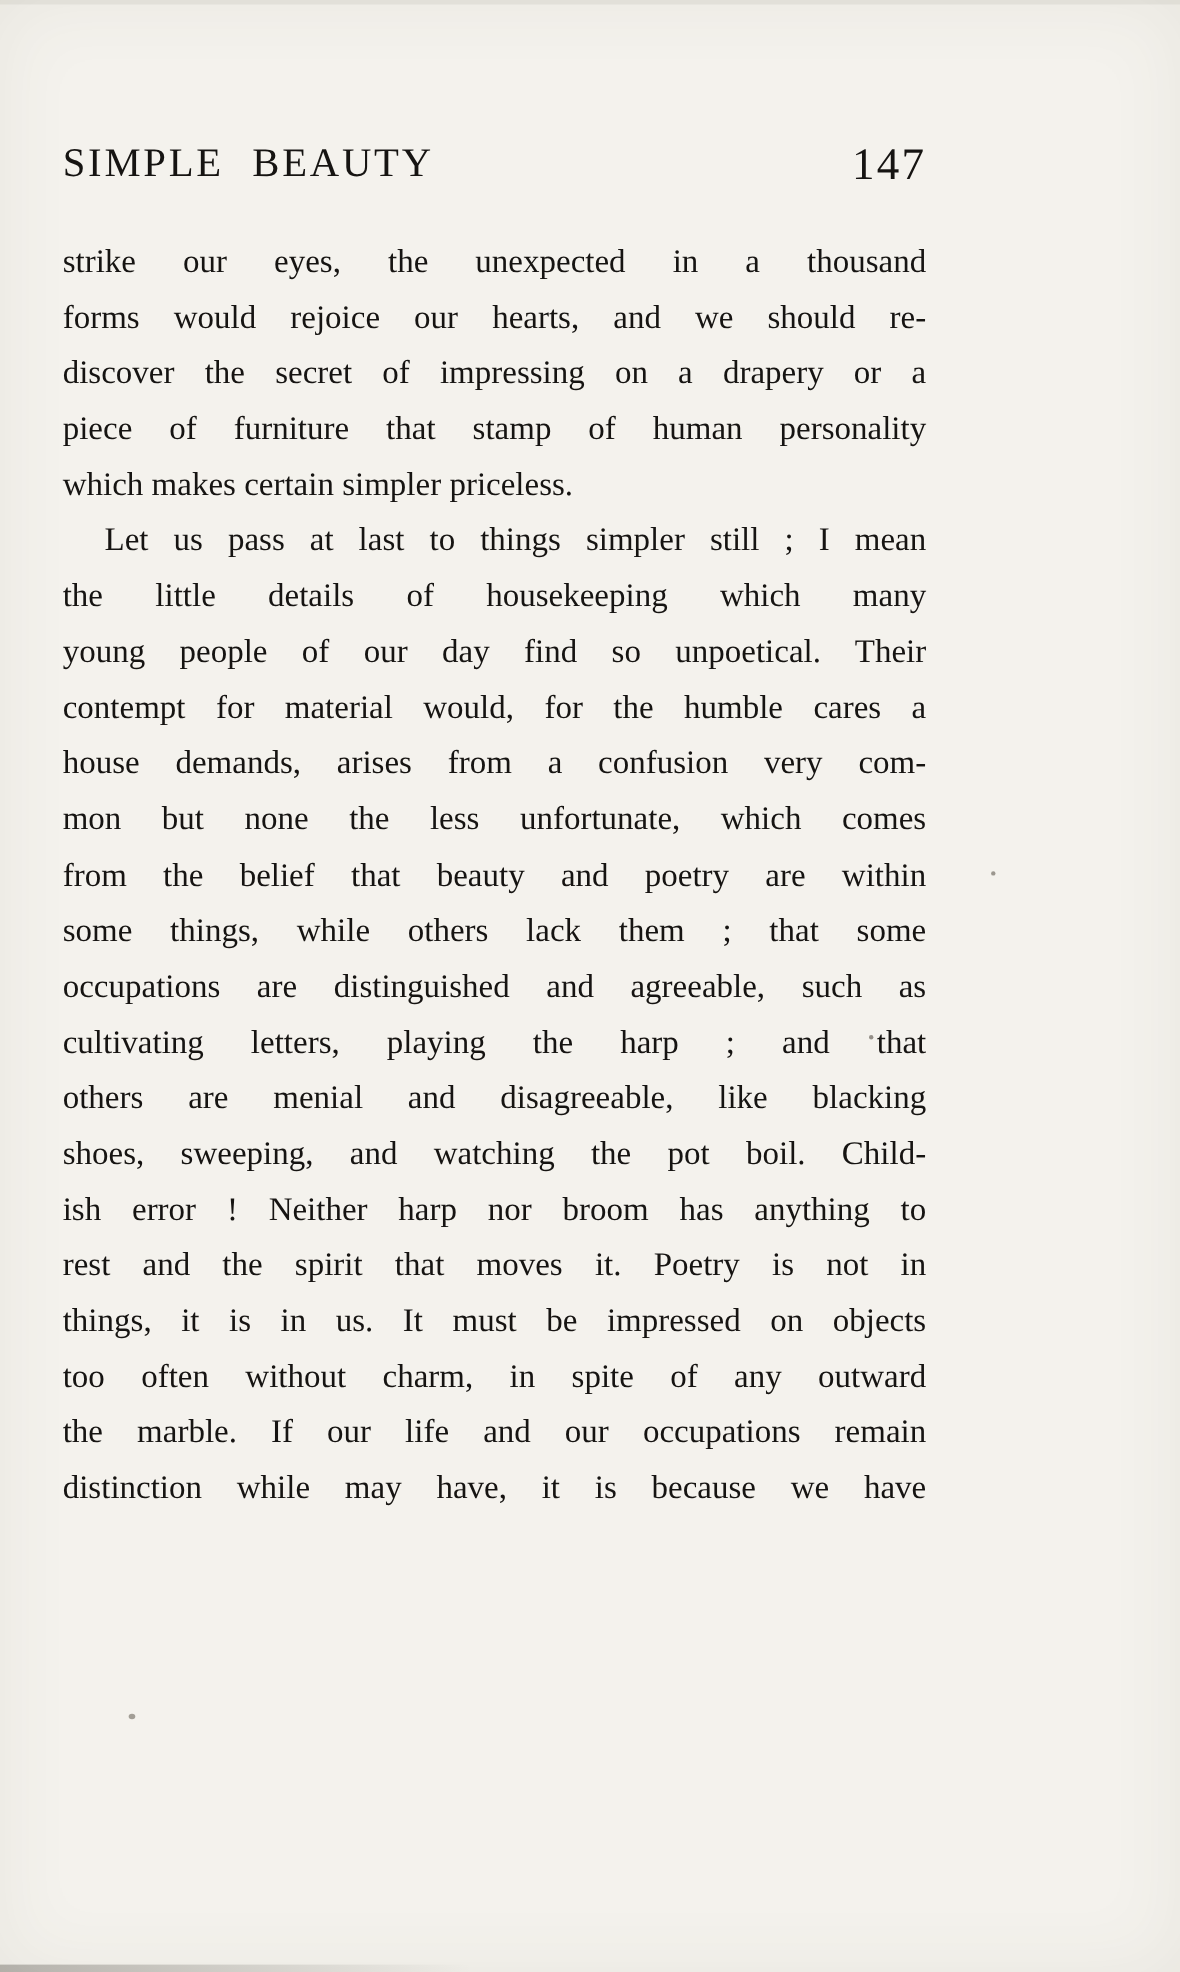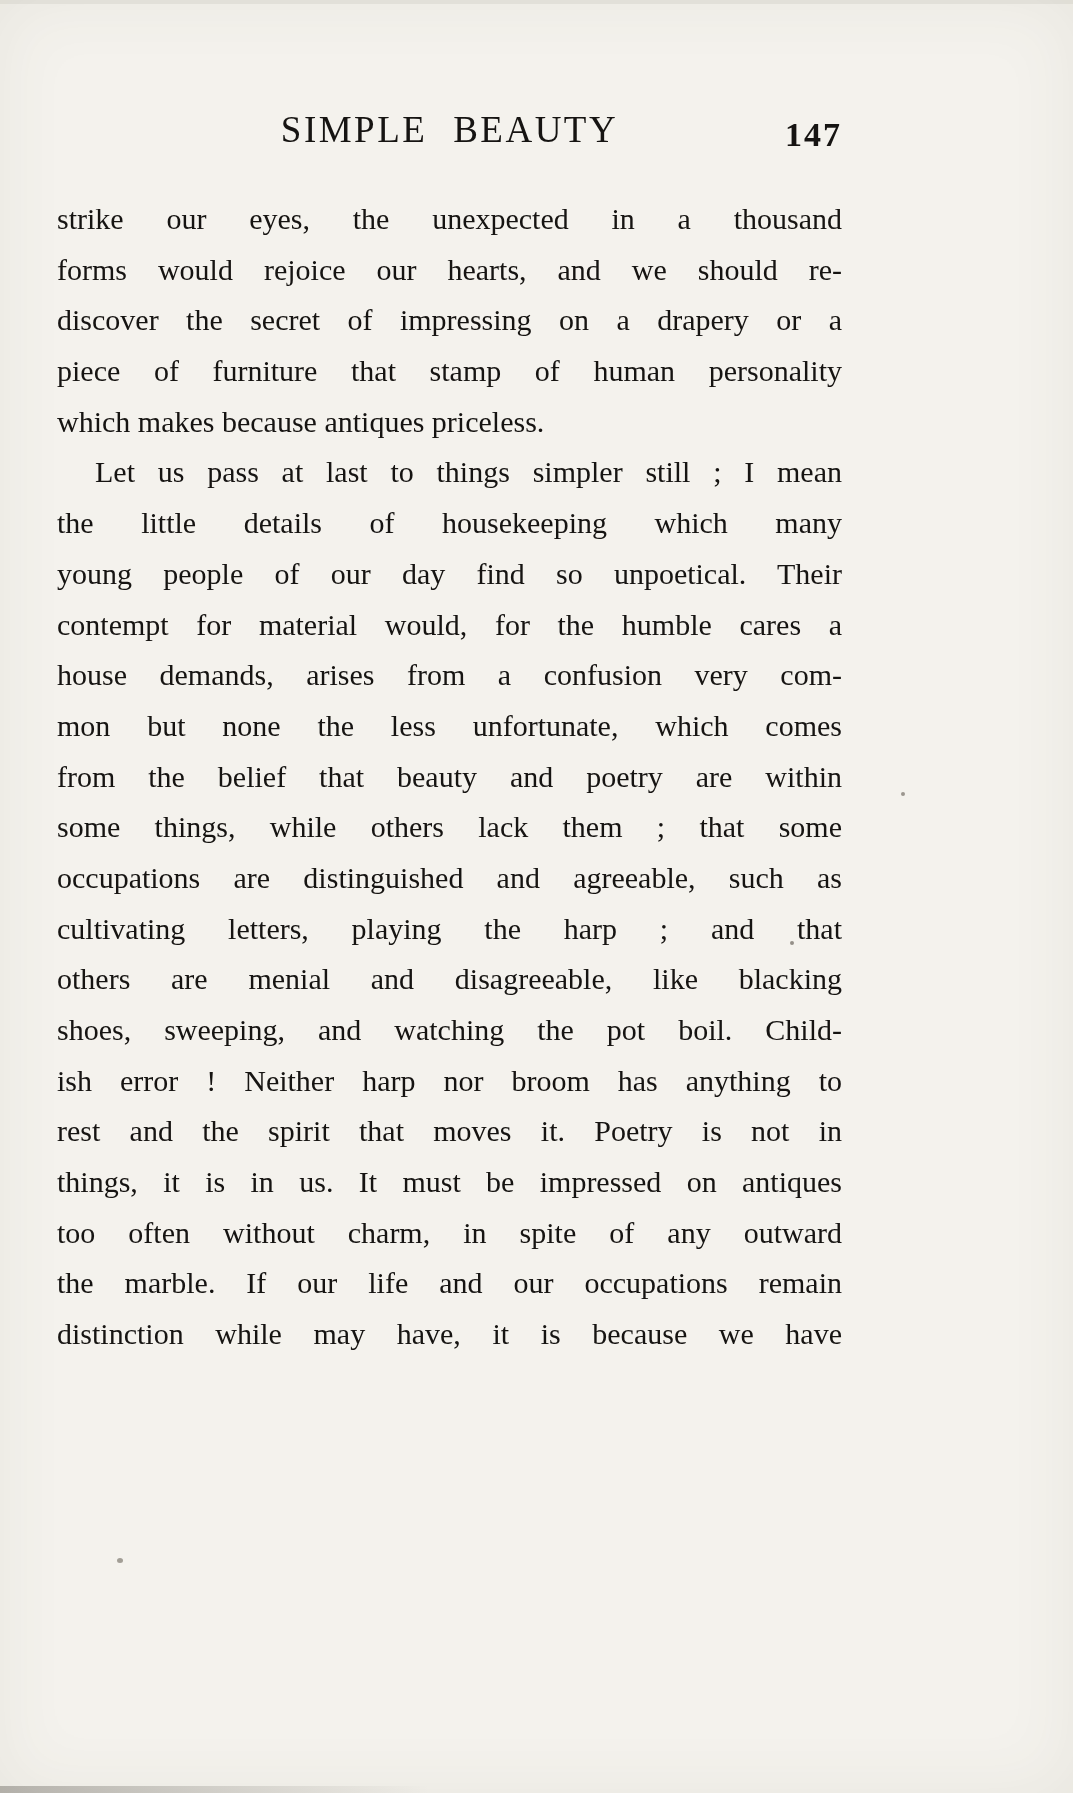--- a/index.html
+++ b/index.html
@@ -20,33 +20,34 @@
   .content {
     padding: 108px 0 0 57px;
     width: 785px;
   }
   .page-header {
     position: relative;
     height: 48px;
   }
   .page-title {
     display: block;
-    text-align: center;
+    text-align: left;
     font-size: 37px;
     letter-spacing: 2.5px;
     word-spacing: 14px;
     font-weight: normal;
     white-space: nowrap;
+    margin-top: 19px;
   }
   .page-number {
     position: absolute;
     right: 0;
     bottom: 2px;
-    font-size: 34px;
-    font-weight: bold;
+    font-size: 41px;
+    font-weight: normal;
     letter-spacing: 2px;
   }
   .bodytext {
     margin-top: 38px;
   }
   .line {
     font-size: 30px;
     line-height: 50.7px;
     height: 50.7px;
     text-align: justify;
@@ -93,39 +94,39 @@
       <span class="page-number">147</span>
     </div>
 
     <div class="bodytext">
 
       <div>
         <div class="line">strike our eyes, the unexpected in a thousand</div>
         <div class="line">forms would rejoice our hearts, and we should re-</div>
         <div class="line">discover the secret of impressing on a drapery or a</div>
         <div class="line">piece of furniture that stamp of human personality</div>
-        <div class="line par-end">which makes because antiques priceless.</div>
+        <div class="line par-end">which makes certain simpler priceless.</div>
       </div>
 
       <div>
         <div class="line indent">Let us pass at last to things simpler still ; I mean</div>
         <div class="line">the little details of housekeeping which many</div>
         <div class="line">young people of our day find so unpoetical. Their</div>
         <div class="line">contempt for material would, for the humble cares a</div>
         <div class="line">house demands, arises from a confusion very com-</div>
         <div class="line">mon but none the less unfortunate, which comes</div>
         <div class="line">from the belief that beauty and poetry are within</div>
         <div class="line">some things, while others lack them ; that some</div>
         <div class="line">occupations are distinguished and agreeable, such as</div>
         <div class="line">cultivating letters, playing the harp ; and that</div>
         <div class="line">others are menial and disagreeable, like blacking</div>
         <div class="line">shoes, sweeping, and watching the pot boil. Child-</div>
         <div class="line">ish error ! Neither harp nor broom has anything to</div>
         <div class="line">rest and the spirit that moves it. Poetry is not in</div>
-        <div class="line">things, it is in us. It must be impressed on antiques</div>
+        <div class="line">things, it is in us. It must be impressed on objects</div>
         <div class="line">too often without charm, in spite of any outward</div>
         <div class="line">the marble. If our life and our occupations remain</div>
         <div class="line">distinction while may have, it is because we have</div>
       </div>
 
     </div>
   </div>
 
   <div class="artifact dot-right"></div>
   <div class="artifact dot-mid"></div>

